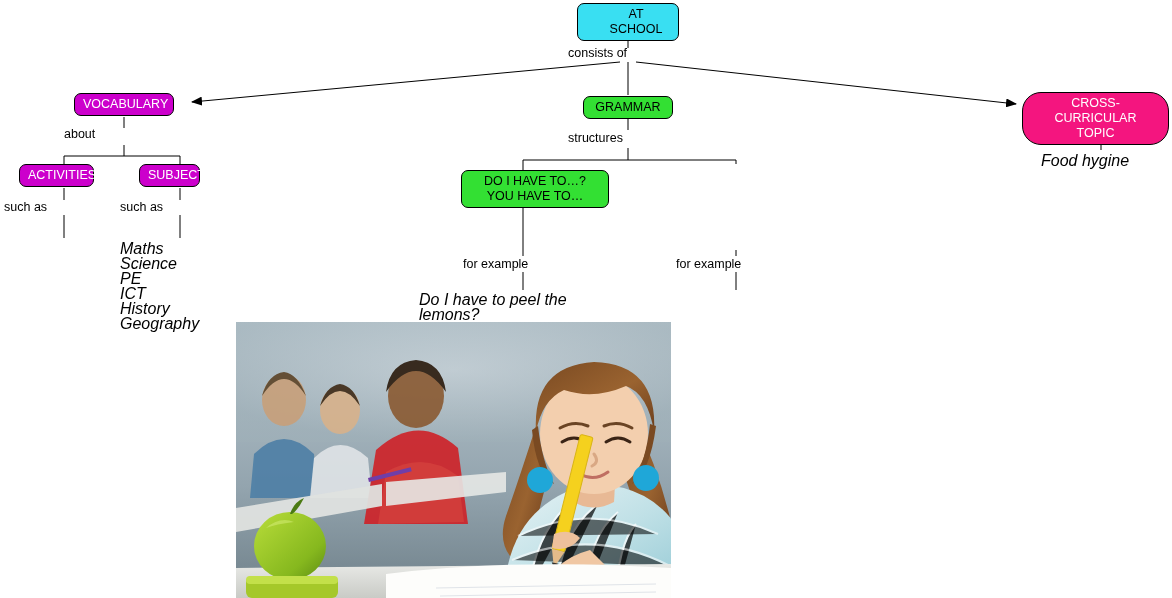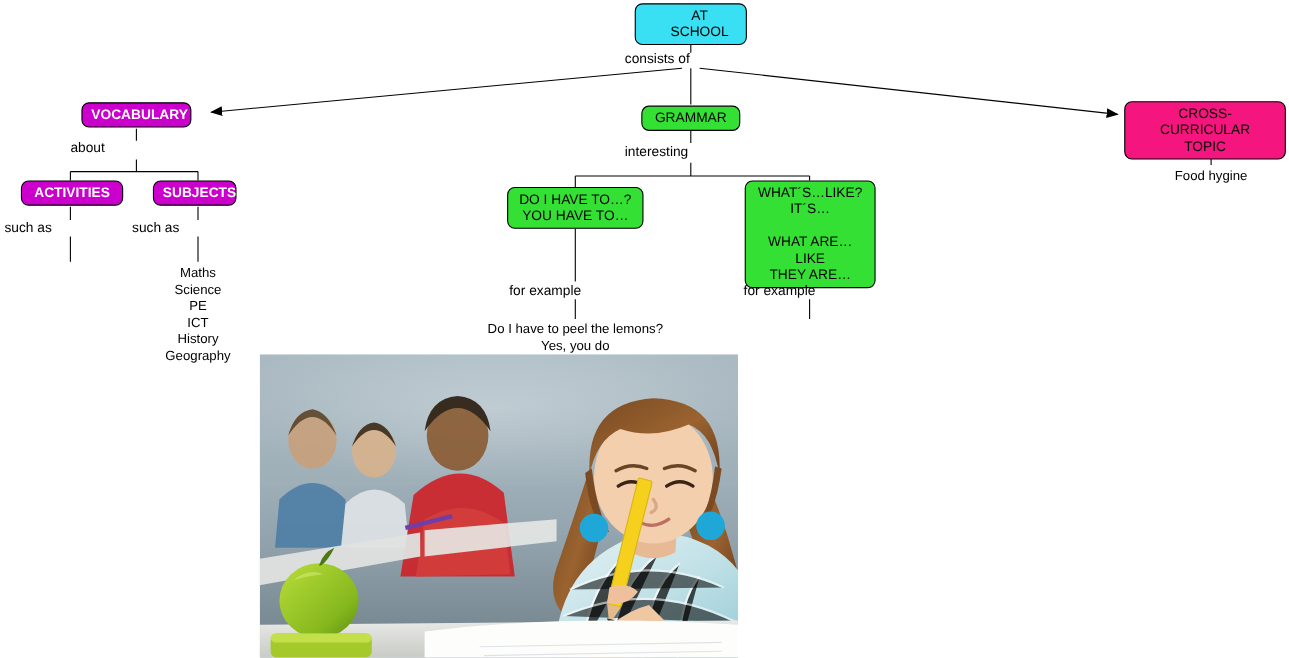--- a/index.html
+++ b/index.html
@@ -33,35 +33,36 @@
     box-sizing: border-box;
     border: 1px solid #000;
     border-radius: 7px;
     text-align: center;
     font-size: 12.5px;
     line-height: 15px;
     padding: 3px 8px;
     white-space: pre-line;
   }
   .node.cyan   { background: #39dff2; padding-left: 24px; }
-  .node.magenta{ background: #cc00cc; color: #fff; font-weight: bold; }
+  .node.magenta{ background: #cc00cc; color: #fff; }
   .node.green  { background: #33e033; }
-  .node.pink   { background: #f4157f; color: #000000; }
+  .node.pink   { background: #f4157f; color: #ffffff; border-radius: 19px; }
   .label {
     position: absolute;
     font-size: 12.5px;
     line-height: 15px;
     white-space: pre-line;
   }
   .list {
     position: absolute;
-    font-size: 12px;
+    font-size: 16px;
     line-height: 15px;
-    text-align: center;
+    text-align: left;
     white-space: pre-line;
+    font-style: italic;
   }
   .photo {
     position: absolute;
     overflow: hidden;
     border: 0;
   }
   .photo svg { display: block; }
 </style>
 </head>
 <body>
@@ -124,46 +125,41 @@
 
   <div class="node magenta" style="left:74px; top:93px; width:100px;">VOCABULARY</div>
 
   <div class="node green" style="left:583px; top:96px; width:90px;">GRAMMAR</div>
 
   <div class="node pink" style="left:1022px; top:92px; width:147px;">CROSS-CURRICULAR
 TOPIC</div>
 
   <div class="label" style="left:64px; top:127px; width:120px;">about</div>
 
-  <div class="label" style="left:568px; top:131px; width:120px;">interesting</div>
-
-  <div class="node magenta" style="left:19px; top:164px; width:93px;">ACTIVITIES</div>
-
-  <div class="node magenta" style="left:139px; top:164px; width:76px;">SUBJECTS</div>
+  <div class="label" style="left:568px; top:131px; width:120px;">structures</div>
+
+  <div class="node magenta" style="left:19px; top:164px; width:75px;">ACTIVITIES</div>
+
+  <div class="node magenta" style="left:139px; top:164px; width:61px;">SUBJECTS</div>
 
   <div class="label" style="left:4px; top:200px; width:120px;">such as</div>
 
   <div class="label" style="left:120px; top:200px; width:120px;">such as</div>
 
 
   <div class="list" style="left:120px; top:241px; width:120px;">Maths
 Science
 PE
 ICT
 History
 Geography</div>
 
-  <div class="node green" style="left:461px; top:170px; width:124px;">DO I HAVE TO…?
+  <div class="node green" style="left:461px; top:170px; width:148px;">DO I HAVE TO…?
 YOU HAVE TO…</div>
 
-  <div class="node green" style="left:677px; top:164px; width:119px;">WHAT´S…LIKE?
-IT´S…
-
-WHAT ARE…LIKE
-THEY ARE…</div>
 
   <div class="label" style="left:463px; top:257px; width:120px;">for example</div>
 
   <div class="label" style="left:676px; top:257px; width:120px;">for example</div>
 
   <div class="list" style="left:419px; top:292px; width:208px;">Do I have to peel the lemons?
 Yes, you do</div>
 
 
   <div class="list" style="left:1041px; top:153px; width:120px;">Food hygine</div>

